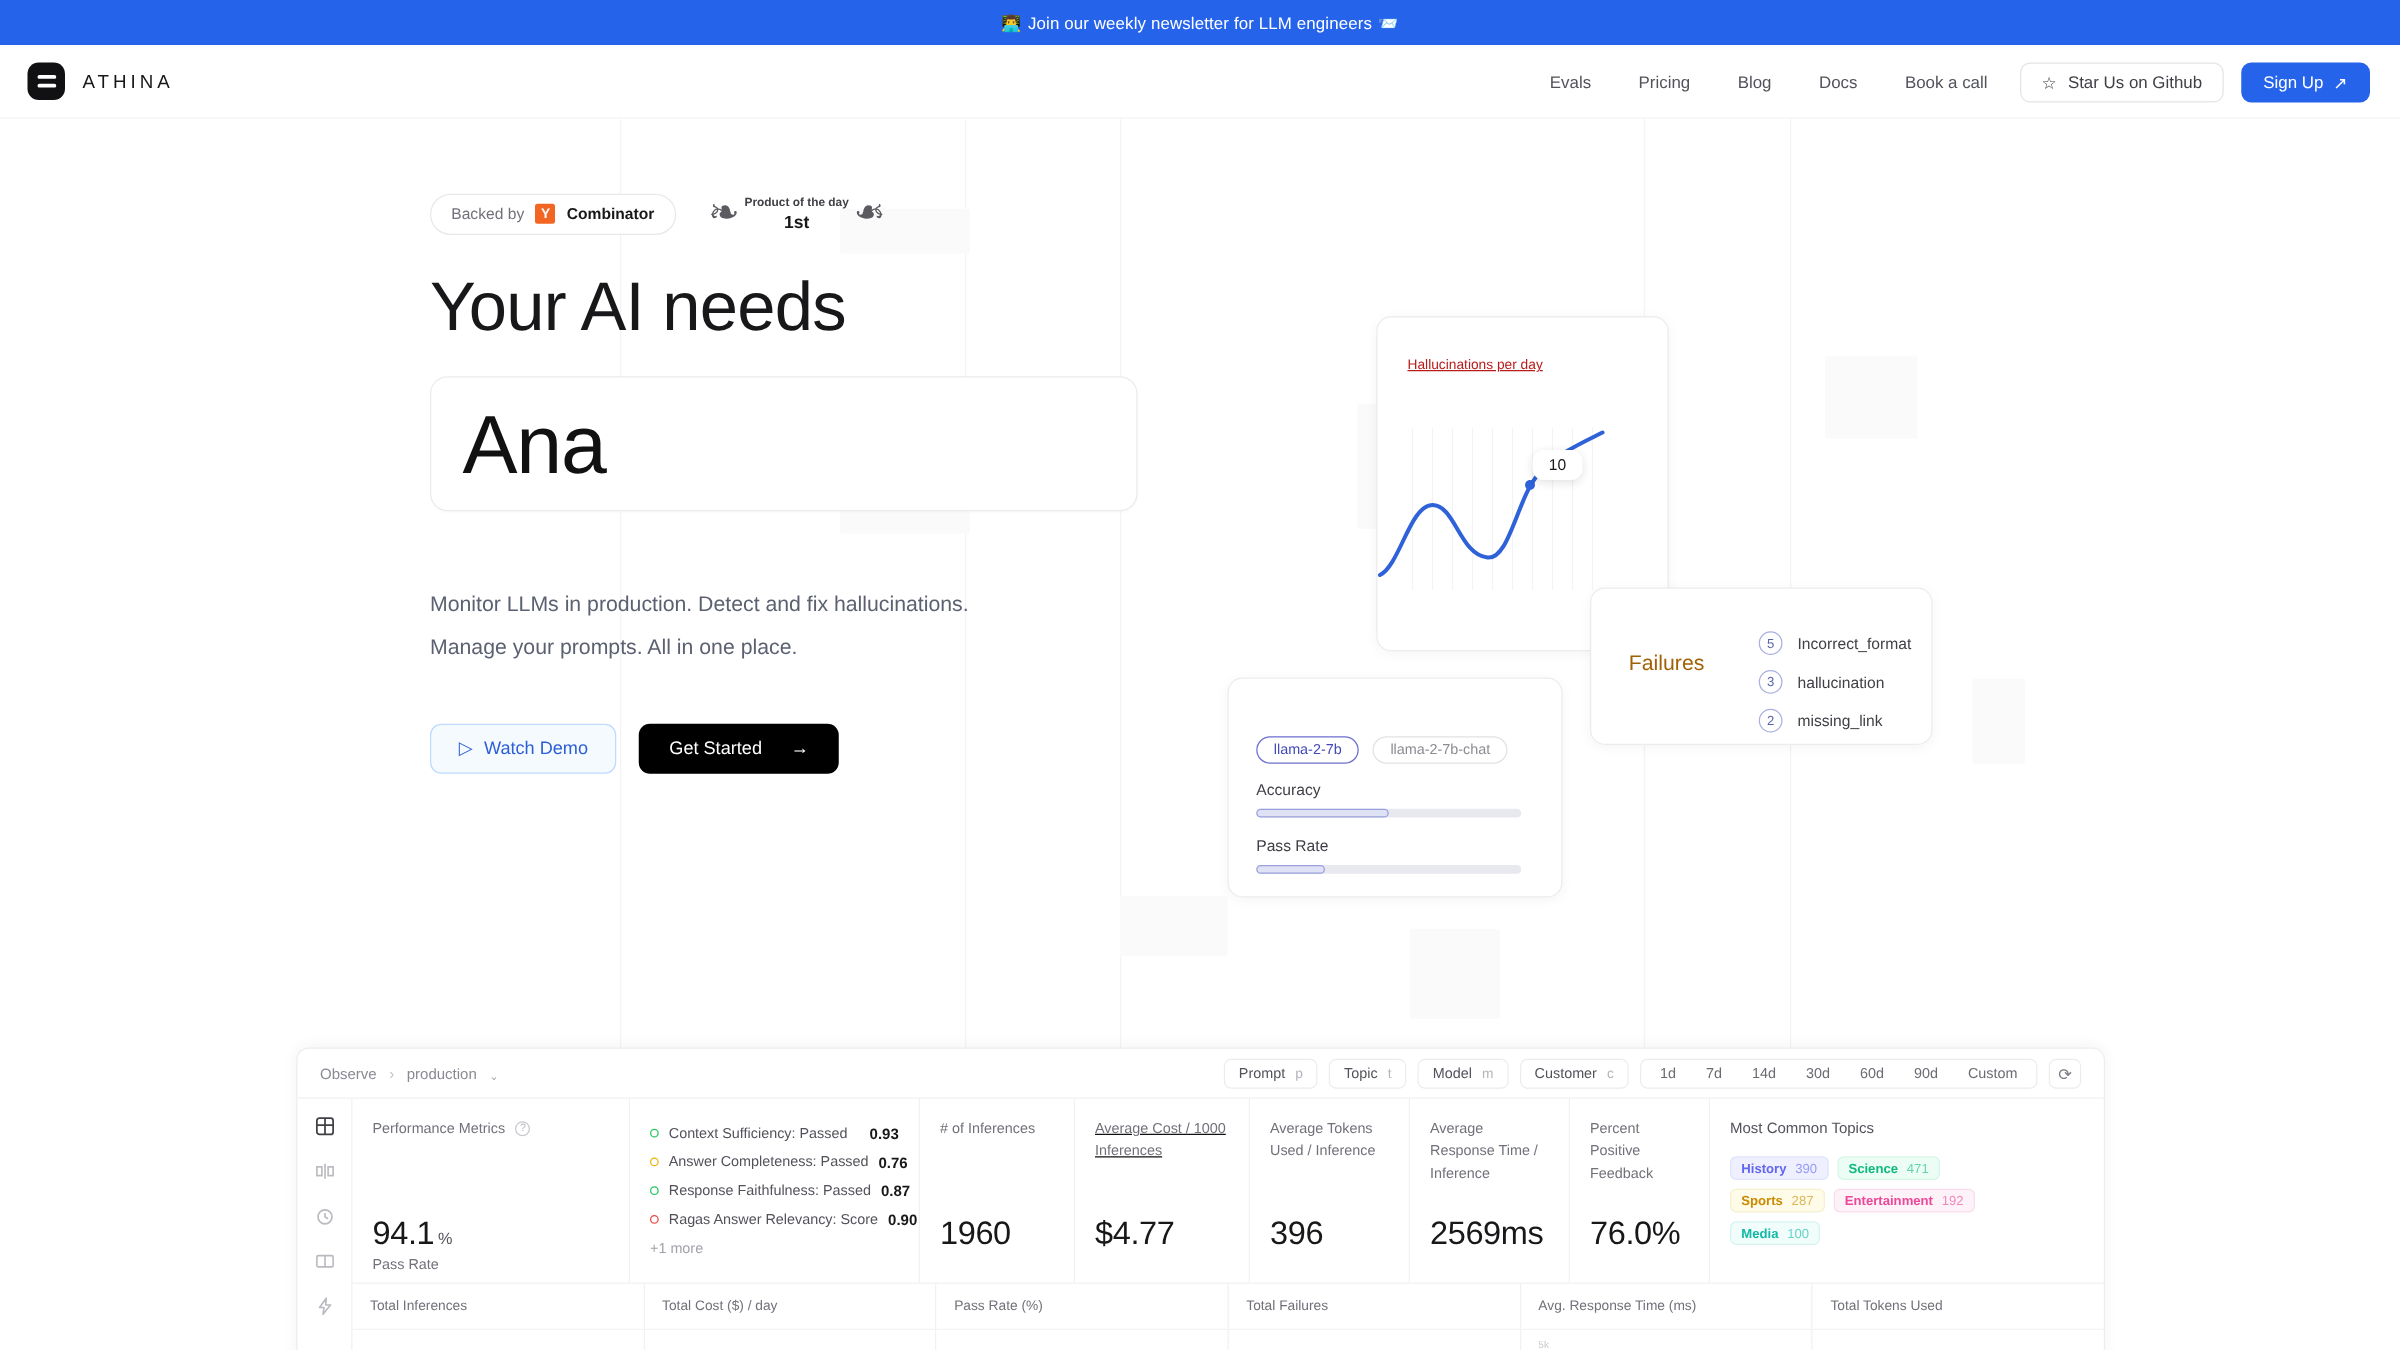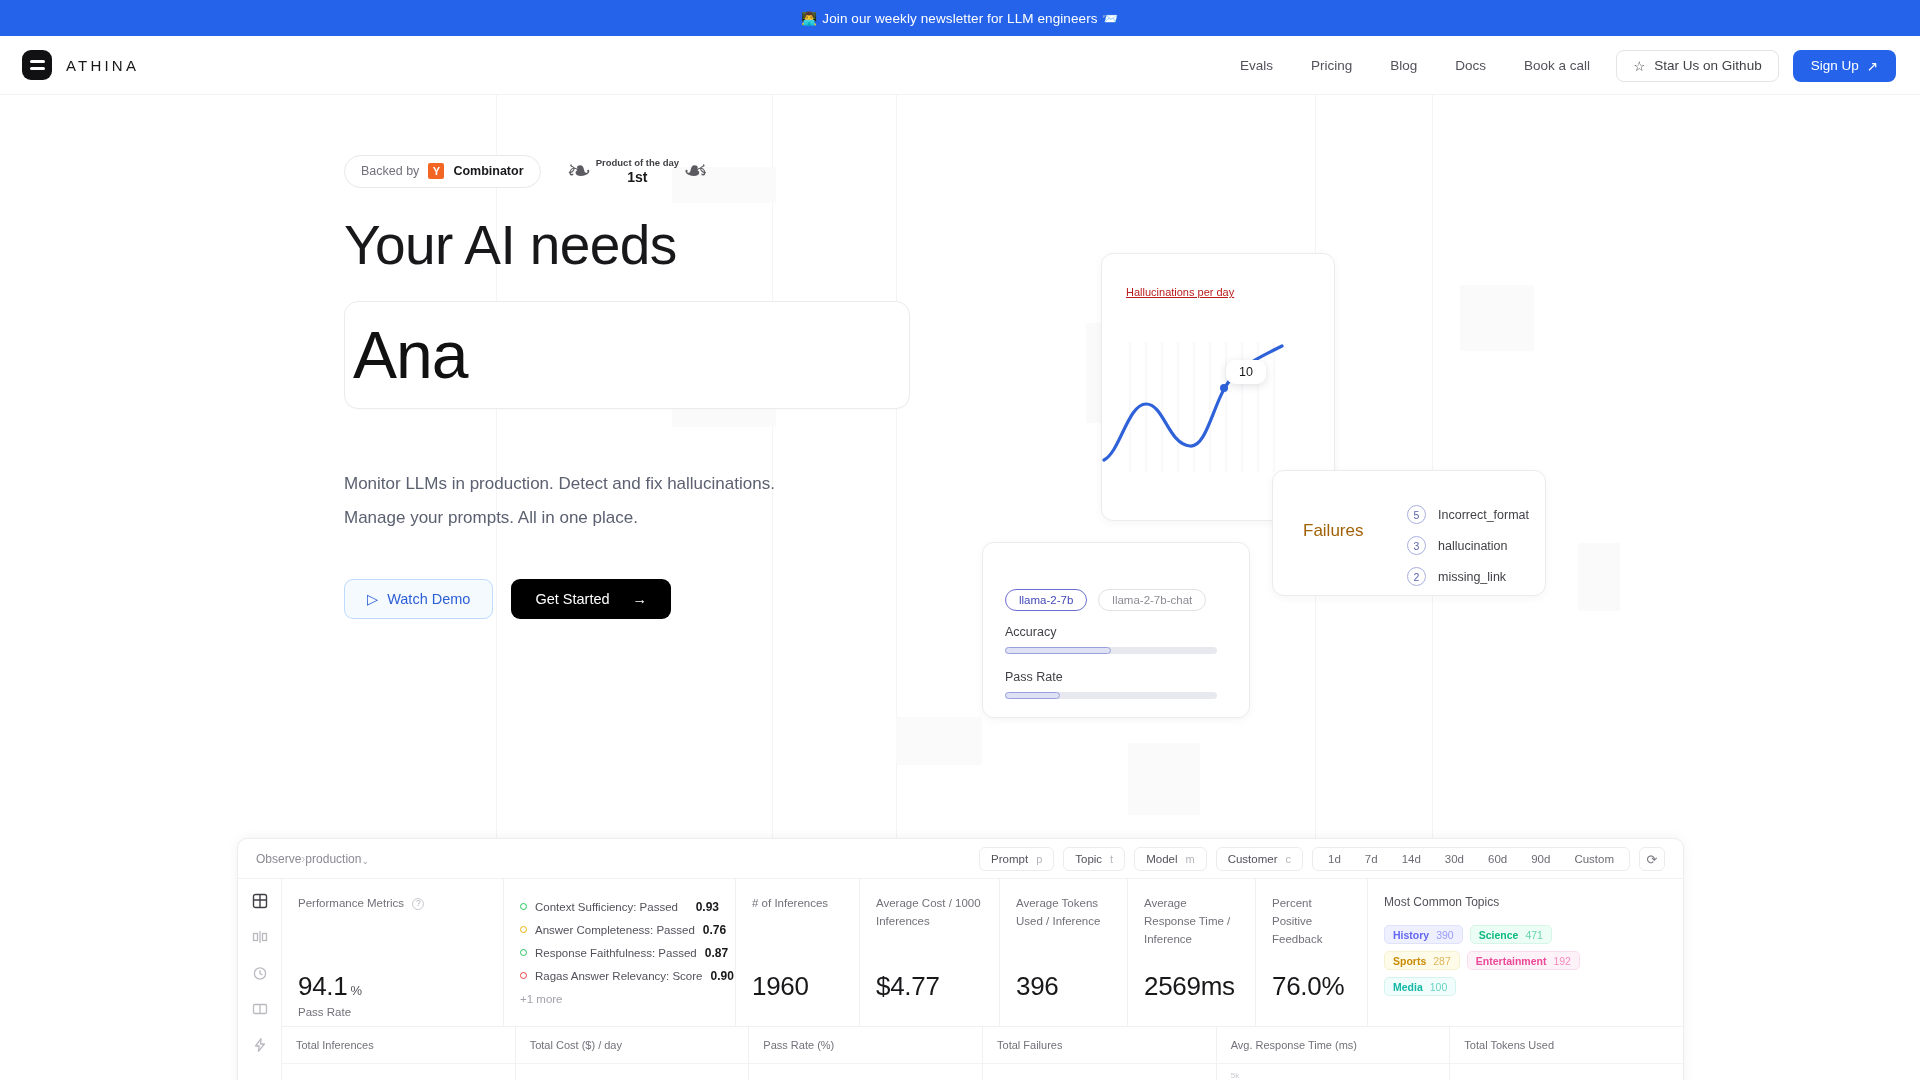--- a/index.html
+++ b/index.html
@@ -111,21 +111,21 @@
     margin-top: 24px;
     font-size: 55px; font-weight: 300; letter-spacing: -0.6px;
     color: #18181b; line-height: 1.1;
   }
   .type-box {
     margin-top: 25px;
     width: 566px; height: 108px;
     border: 1px solid #ebebed; border-radius: 14px;
     background: #fff;
     display: flex; align-items: center;
-    padding-left: 8px;
+    padding-left: 25px;
     box-shadow: 0 1px 2px rgba(0,0,0,.02);
     text-align: right;
   }
   .type-box span { font-size: 66px; font-weight: 300; letter-spacing: -1px; color: #111; }
   .hero-sub {
     margin-top: 58px; font-size: 17px; color: #5b6170; line-height: 2.0;
     font-weight: 400;
   }
   .hero-cta { margin-top: 44px; display: flex; gap: 18px; align-items: center; }
   .btn-demo {
@@ -207,21 +207,21 @@
     background: #fff; border: 1px solid #ededef;
     border-radius: 10px 10px 0 0;
     box-shadow: 0 -1px 12px rgba(16,24,40,.05);
     overflow: hidden;
   }
   .dash-top {
     height: 40px; display: flex; align-items: center;
     padding: 0 18px; border-bottom: 1px solid #f1f1f3;
     position: relative;
   }
-  .crumb { display: flex; align-items: flex-end; gap: 0; font-size: 12px; color: #8a8a93; }
+  .crumb { display: flex; align-items: flex-end; gap: 10px; font-size: 12px; color: #8a8a93; }
   .crumb .sep { color: #c4c4cb; }
   .crumb .chev { font-size: 9px; color: #a1a1aa; }
   .dash-filters {
     position: absolute; right: 18px; top: 0; height: 40px;
     display: flex; align-items: center; gap: 9px;
   }
   .fchip {
     height: 24px; padding: 0 11px; border: 1px solid #ececed; border-radius: 6px;
     display: flex; align-items: center; gap: 8px; font-size: 11.5px;
     color: #52525b; background: #fff; cursor: pointer; white-space: nowrap;
@@ -269,21 +269,21 @@
   .k-checks { width: 232px; padding-top: 16px; }
   .k-checks ul { list-style: none; }
   .k-checks li { display: flex; align-items: center; gap: 8px; height: 23px; font-size: 11.5px; color: #52525b; }
   .k-checks li .dot {
     width: 7px; height: 7px; border-radius: 50%; border: 1.5px solid #22c55e; flex: none;
   }
   .k-checks li .nm { flex: 1; white-space: nowrap; }
   .k-checks li .sc { font-weight: 700; color: #18181b; font-size: 12px; }
   .k-checks .more { font-size: 11.5px; color: #a1a1aa; margin-top: 6px; }
   .k-inf { width: 124px; }
-  .k-cost { width: 140px; }
+  .k-cost { width: 140px; text-decoration: underline; }
   .k-tok { width: 128px; }
   .k-resp { width: 128px; }
   .k-feed { width: 112px; }
   .k-topics { flex: 1; border-right: none; }
   .k-topics .tlab { font-size: 12px; color: #52525b; }
   .tags { position: absolute; left: 16px; bottom: 30px; display: flex; flex-wrap: wrap; gap: 7px; width: 240px; }
   .tag {
     height: 19px; padding: 0 8px; border-radius: 5px;
     display: flex; align-items: center; gap: 7px; font-size: 10.5px;
   }

